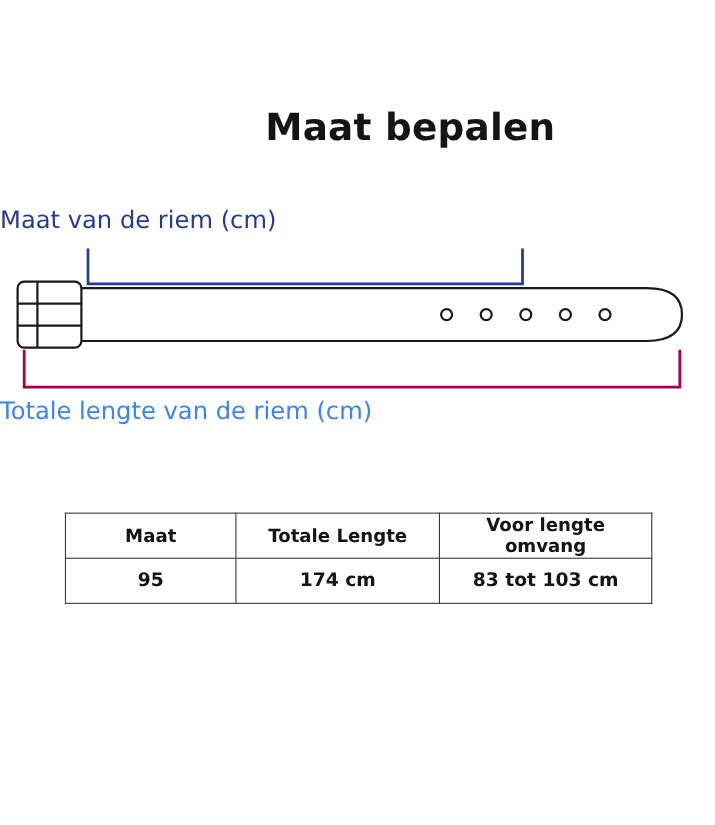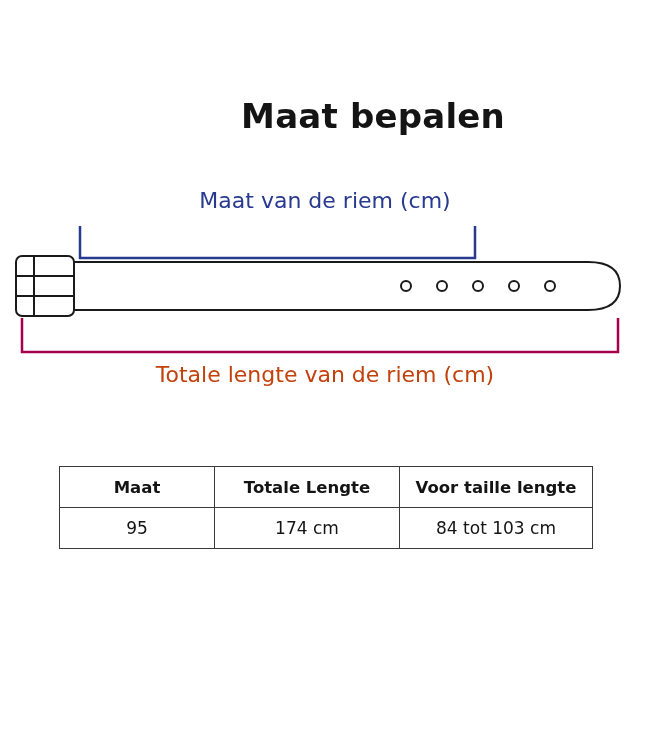--- a/index.html
+++ b/index.html
@@ -44,32 +44,31 @@
   }
   .diagram svg {
     display: block;
   }
 
   .label-blue {
     position: absolute;
     top: 188px;
     left: 0;
     width: 650px;
-    text-align: center;
+    text-align: left;
     font-size: 22px;
     color: #273a8f;
   }
   .label-red {
     position: absolute;
     top: 362px;
     left: 0;
     width: 650px;
-    text-align: center;
     font-size: 22px;
-    color: #c2410c;
+    color: #3b82f6;
   }
 
   
   .table-wrap {
     position: absolute;
     top: 466px;
     left: 59px;
     width: 533px;
   }
   table.size-table {
@@ -78,21 +77,21 @@
     table-layout: fixed;
   }
   table.size-table th,
   table.size-table td {
     border: 1px solid #3a3a3a;
     text-align: center;
     font-size: 17px;
     height: 40px;
     padding: 0 4px;
     color: #141414;
-    font-weight: normal;
+    font-weight: bold;
   }
   table.size-table th {
     font-weight: bold;
     font-size: 16.5px;
     margin-top: 28px;
   }
   table.size-table col.c1 { width: 155px; }
   table.size-table col.c2 { width: 185px; }
   table.size-table col.c3 { width: 193px; }
 </style>
@@ -143,26 +142,26 @@
     <table class="size-table">
       <colgroup>
           <col class="c1">
           <col class="c2">
           <col class="c3">
         </colgroup>
       <thead>
         <tr>
           <th>Maat</th>
           <th>Totale Lengte</th>
-          <th>Voor taille lengte</th>
+          <th>Voor lengte omvang</th>
         </tr>
       </thead>
       <tbody>
         <tr>
           <td>95</td>
           <td>174 cm</td>
-          <td>84 tot 103 cm</td>
+          <td>83 tot 103 cm</td>
         </tr>
       </tbody>
     </table>
   </div>
 
 </div>
 
 </body></html>

